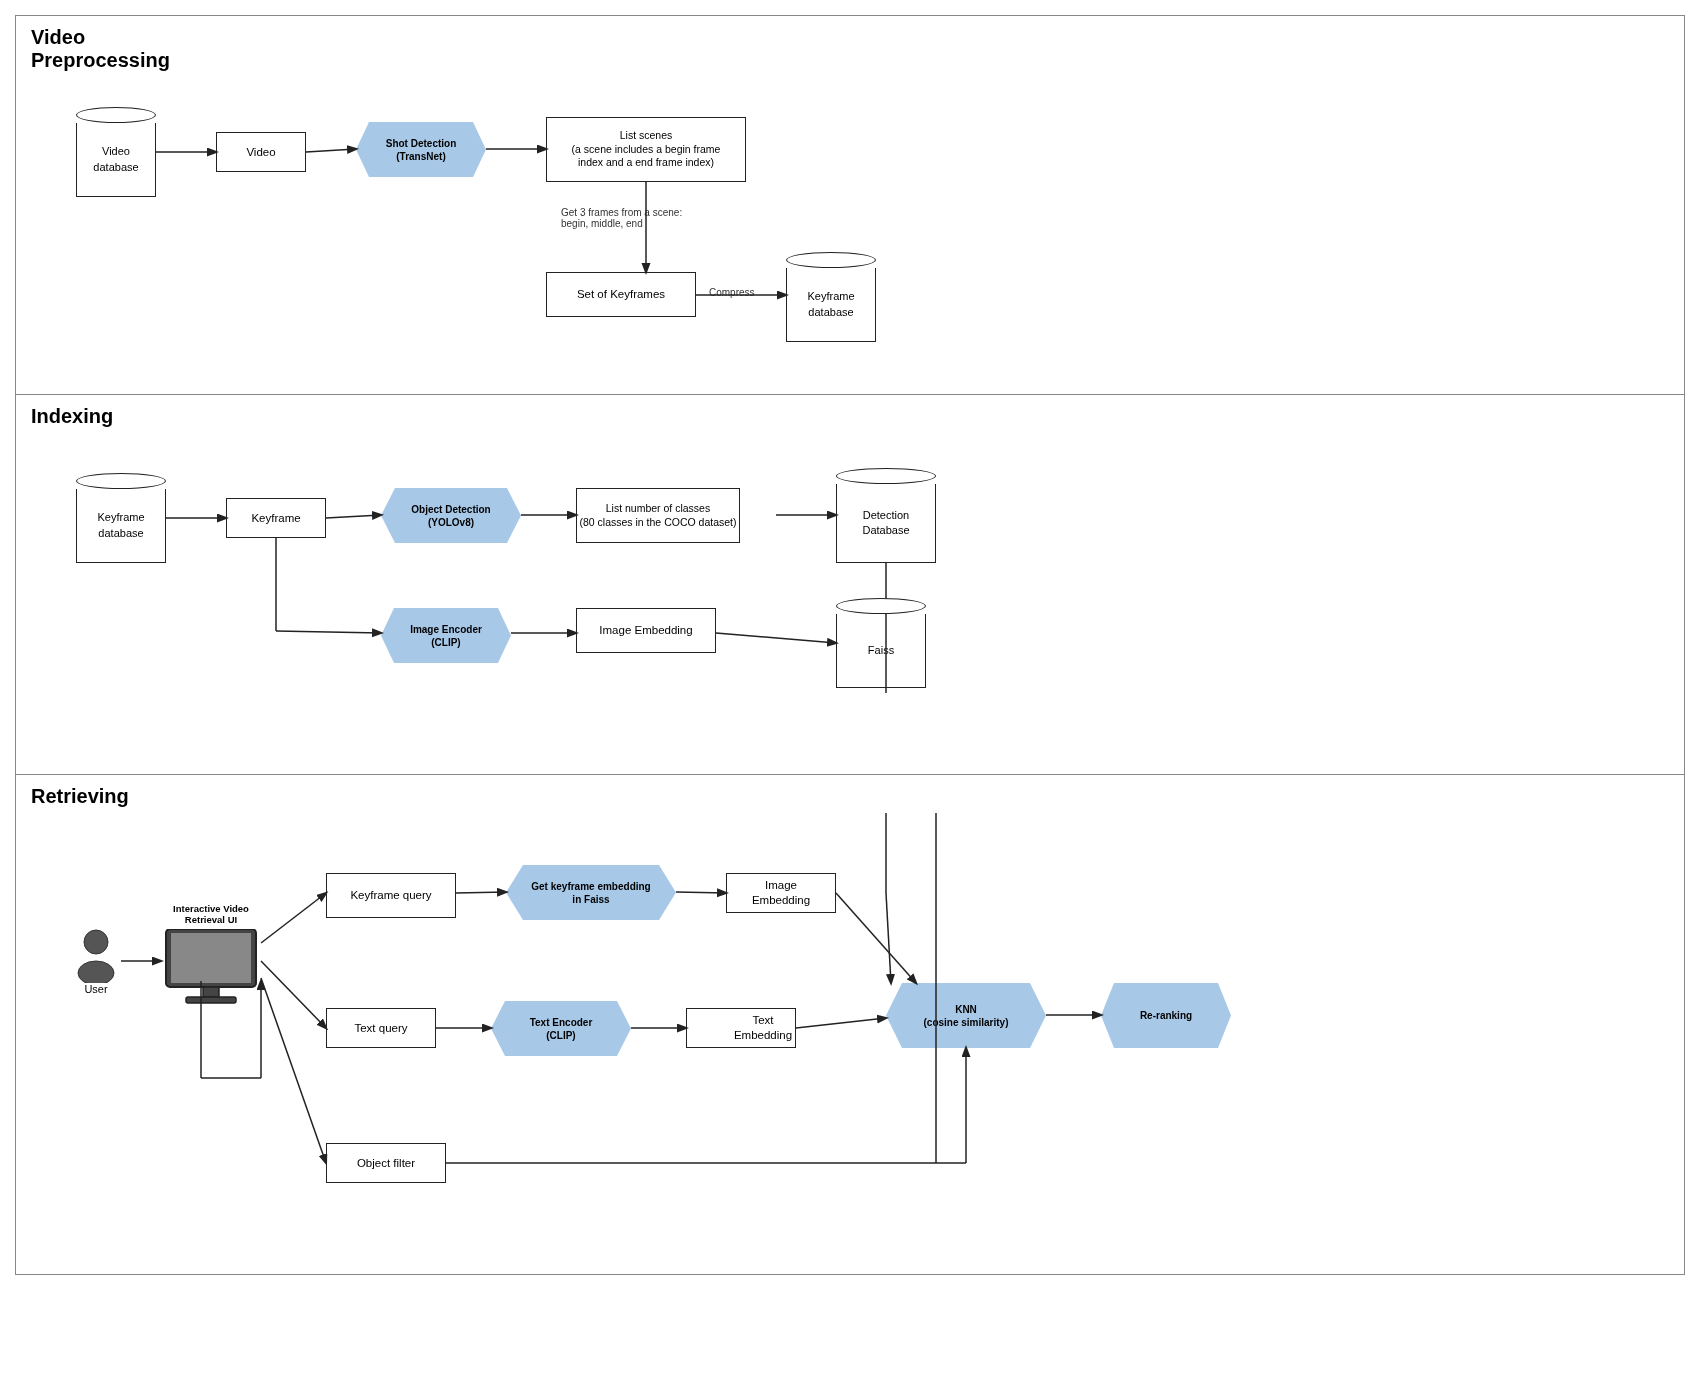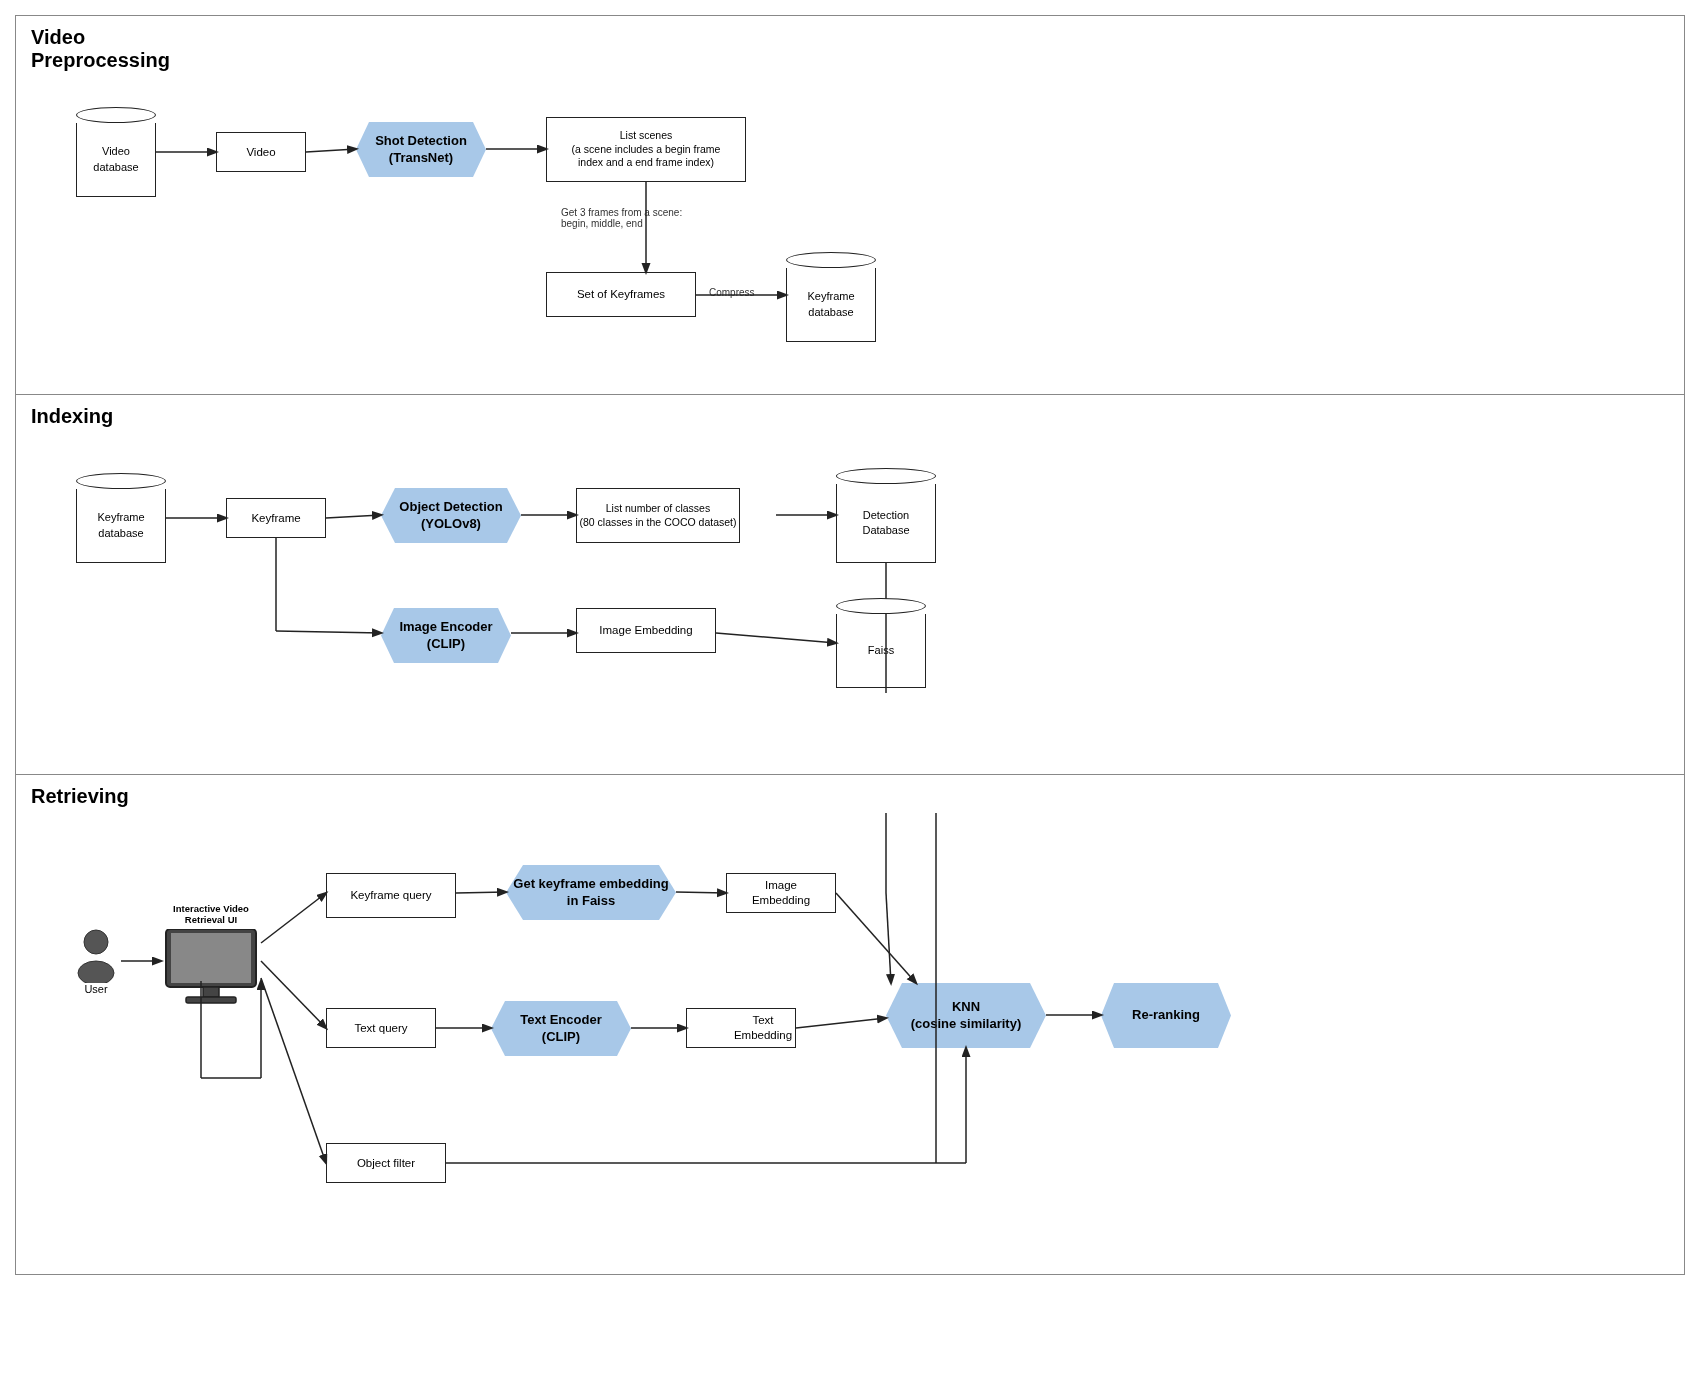--- a/index.html
+++ b/index.html
@@ -46,21 +46,21 @@
       line-height: 1.3;
     }
 
     .hexagon-blue {
       position: absolute;
       background: #a8c8e8;
       display: flex;
       align-items: center;
       justify-content: center;
       text-align: center;
-      font-size: 13px;
+      font-size: 10px;
       font-weight: bold;
       line-height: 1.3;
       clip-path: polygon(10% 0%, 90% 0%, 100% 50%, 90% 100%, 10% 100%, 0% 50%);
     }
 
     .cylinder {
       position: absolute;
       display: flex;
       flex-direction: column;
       align-items: center;

